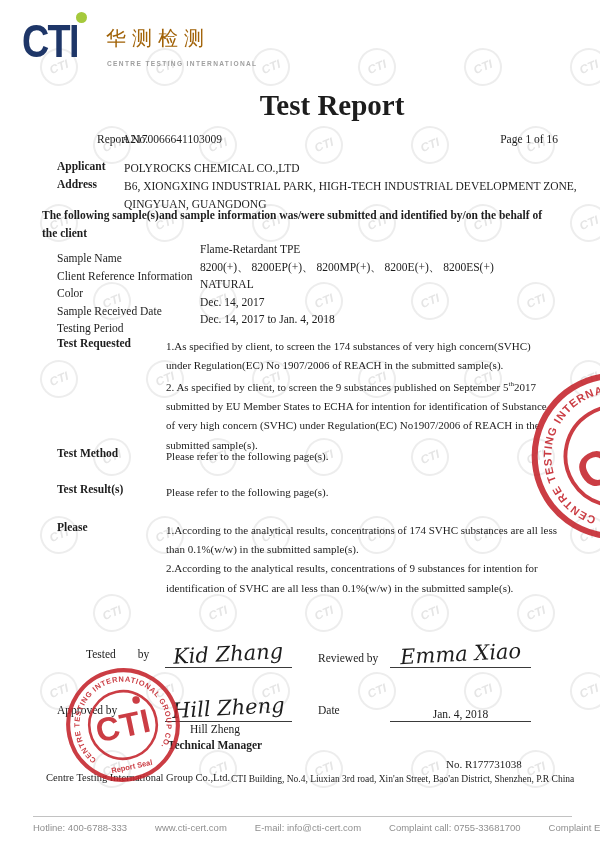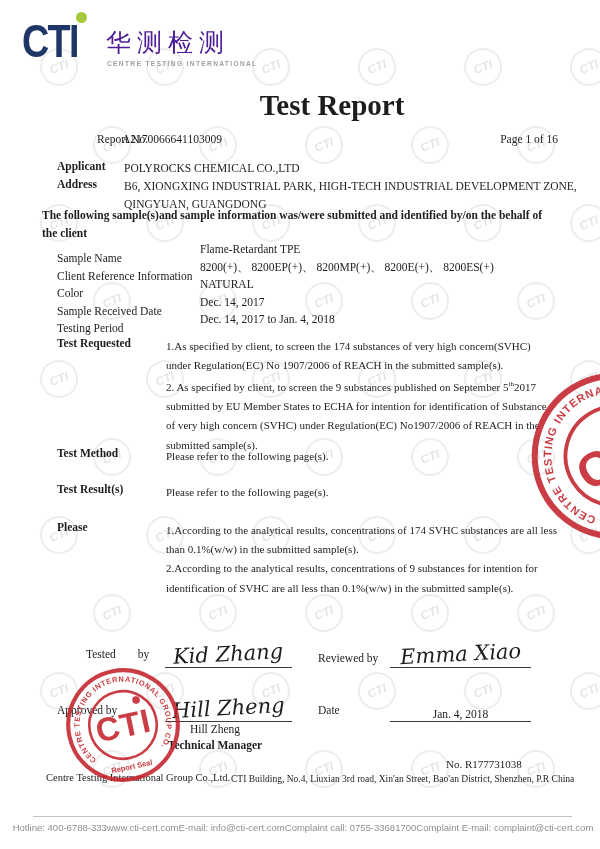--- a/index.html
+++ b/index.html
@@ -9,22 +9,22 @@
   #wm-layer{position:absolute;inset:0;z-index:0;}
   .wm{position:absolute;width:34px;height:34px;border:2px solid rgba(165,165,165,.20);
       border-radius:50%;color:rgba(150,150,150,.25);
       font:italic 700 12px "Liberation Sans","DejaVu Sans",sans-serif;
       display:flex;align-items:center;justify-content:center;transform:rotate(-22deg);}
   
   .logo{position:absolute;left:18px;top:10px;z-index:1;width:260px;height:62px;}
   .logo-cti{position:absolute;left:4px;top:8px;font:900 46px "Liberation Sans","DejaVu Sans",sans-serif;
             color:#1e3668;letter-spacing:-2px;transform:scaleX(.82);transform-origin:left top;line-height:1;}
   .logo-dot{position:absolute;left:58px;top:2px;width:11px;height:11px;border-radius:50%;background:#a5c93c;}
-  .logo-cn{position:absolute;left:88px;top:20px;font-family:Liberation Sans, sans-serif;
-           font-size:25px;color:#4c1d95;letter-spacing:6px;line-height:1;white-space:nowrap;}
+  .logo-cn{position:absolute;left:88px;top:20px;font-family:Liberation Mono, monospace;
+           font-size:20px;color:#a16207;letter-spacing:6px;line-height:1;white-space:nowrap;}
   .logo-sub{position:absolute;left:89px;top:50px;font:700 6.6px "Liberation Sans","DejaVu Sans",sans-serif;
             color:#9f9f9f;letter-spacing:1.35px;white-space:nowrap;}
   
   .title{position:absolute;left:0;top:89px;width:100%;margin:0;text-align:center;
          font-size:29px;font-weight:bold;z-index:1;padding-left:32px;}
   .meta{position:absolute;left:0;top:133px;width:100%;font-size:11.5px;z-index:1;}
   .meta .m-label{position:absolute;left:57px;margin-left:40px;}
   .meta .m-value{position:absolute;left:122px;}
   .meta .m-page{position:absolute;right:42px;}
   
@@ -59,22 +59,22 @@
   .stamp svg{width:100%;height:100%;}
   .stamp text{fill:#c4232b;font-family:"Liberation Sans","DejaVu Sans",sans-serif;}
   .ring-t{font-size:10px;font-weight:bold;letter-spacing:.9px;}
   .cti-t{font-size:44px;font-weight:900;letter-spacing:1px;text-anchor:middle;}
   .seal-t{font-size:10px;font-weight:bold;text-anchor:middle;}
   
   .serial{position:absolute;left:446px;top:758px;font-size:11px;z-index:1;white-space:nowrap;}
   .company{position:absolute;left:46px;top:772px;font-size:10.5px;z-index:1;white-space:nowrap;}
   .caddress{position:absolute;left:231px;top:773.5px;font-size:9.5px;z-index:1;white-space:nowrap;}
   .footer-line{position:absolute;left:33px;top:816px;width:539px;border-top:1px solid #c2c2c2;z-index:1;}
-  .footer{position:absolute;left:33px;top:822px;width:540px;display:flex;justify-content:center;
-          font:9.5px "Liberation Sans","DejaVu Sans",sans-serif;color:#8f8f8f;z-index:1;white-space:nowrap;}
+  .footer{position:absolute;left:33px;top:822px;width:540px;display:flex;justify-content:flex-start;
+          font:9.5px "Liberation Sans","DejaVu Sans",sans-serif;color:#8f8f8f;z-index:1;white-space:nowrap;gap:28px;}
 </style>
 </head>
 <body>
 
 <div id="page">
 
   <div id="wm-layer">
       <span class="wm" style="left: 40px; top: 48px;">CTI</span>
       <span class="wm" style="left: 146px; top: 48px;">CTI</span>
       <span class="wm" style="left: 252px; top: 48px;">CTI</span>

